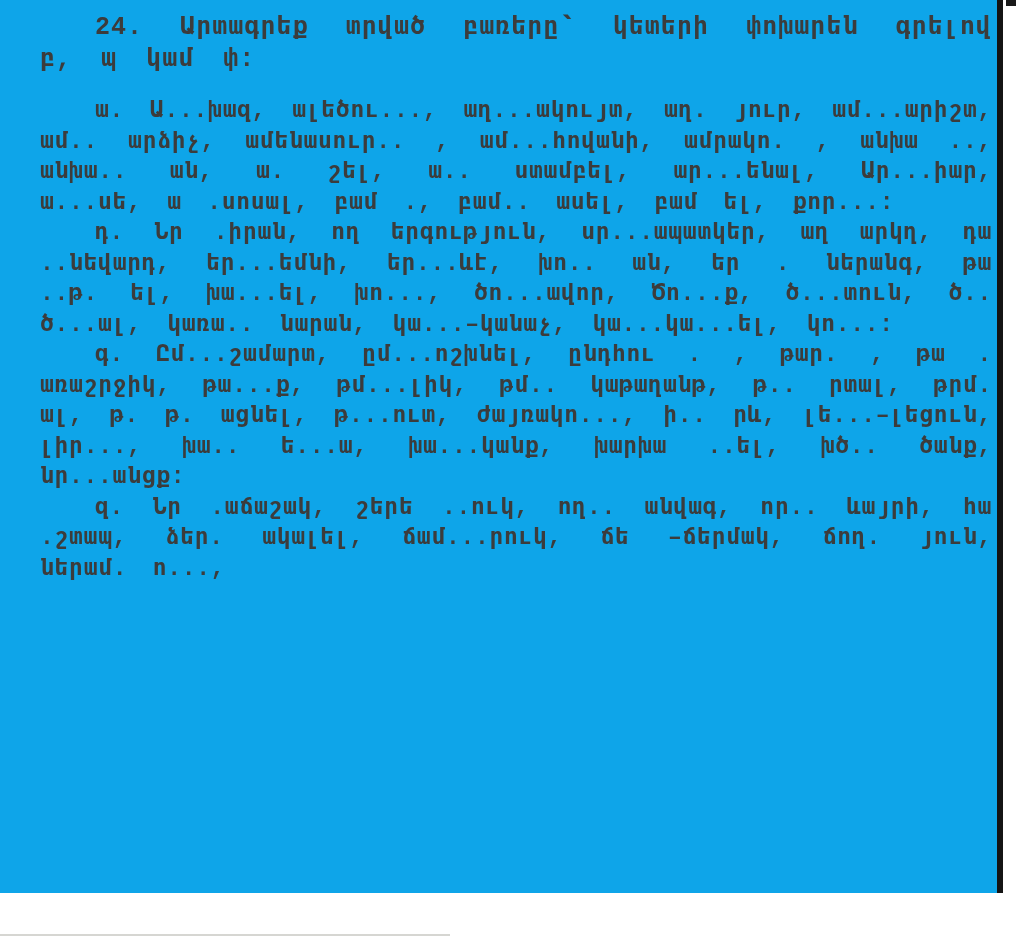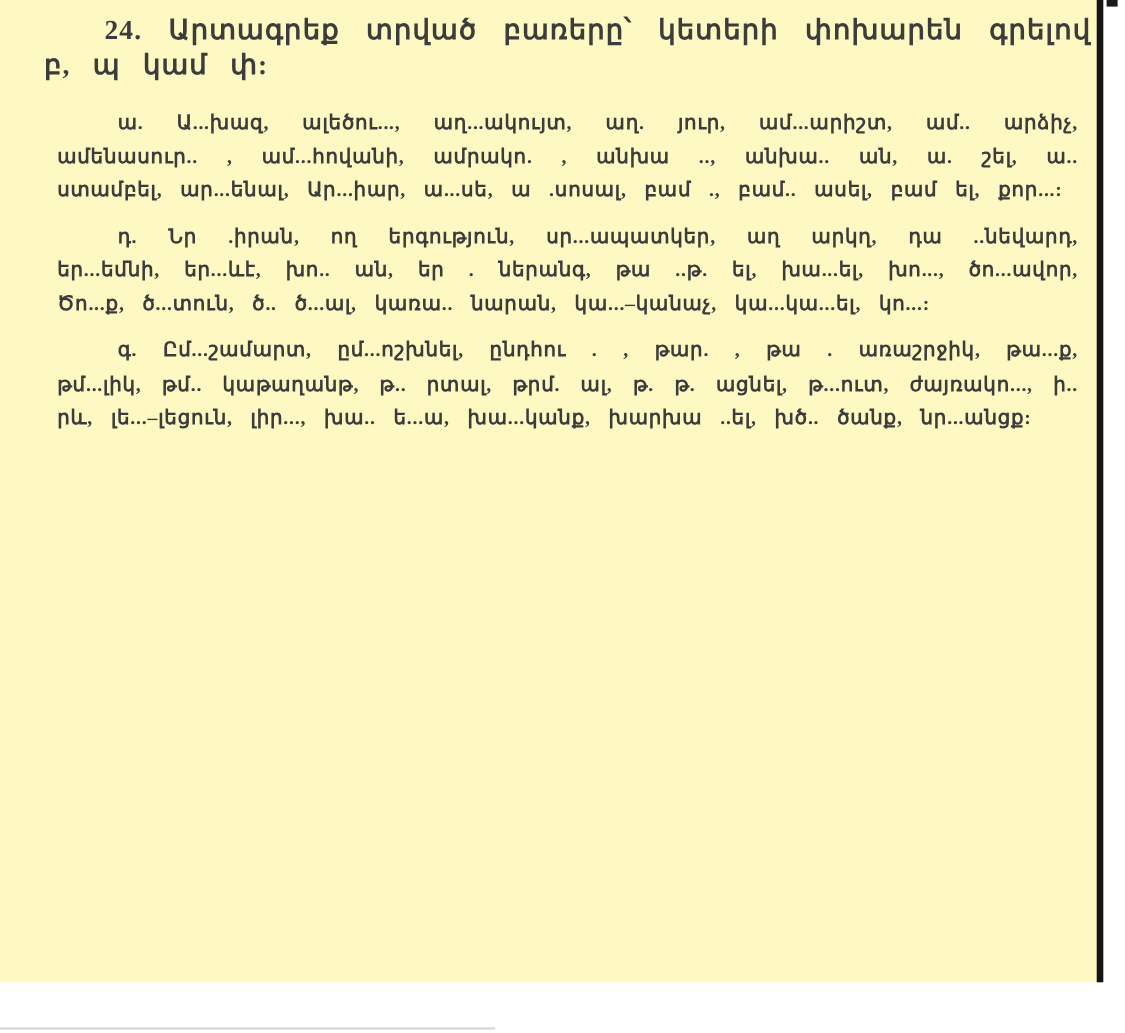--- a/index.html
+++ b/index.html
@@ -4,44 +4,44 @@
 <style>
   html, body {
     margin: 0;
     padding: 0;
     background: #ffffff;
   }
   .page {
     position: relative;
     width: 1023px;
     height: 939px;
-    background: #fef9c3;
+    background: #0ea5e9;
     overflow: hidden;
-    font-family: Liberation Serif, serif;
+    font-family: Liberation Mono, monospace;
   }
   .content {
     position: absolute;
     left: 40px;
     top: 12px;
     width: 952px;
     color: #3c3c3c;
   }
   .title {
     margin: 0 0 20px 0;
     font-size: 25px;
     font-weight: bold;
     line-height: 32px;
     letter-spacing: 1px;
     word-spacing: 13px;
     text-align: justify;
     text-indent: 55px;
   }
   .body-par {
-    margin: 12px;
-    font-size: 18px;
+    margin: 0;
+    font-size: 23px;
     font-weight: bold;
     line-height: 30.5px;
     letter-spacing: 0.7px;
     word-spacing: 11px;
     text-align: justify;
     text-indent: 55px;
   }
   .scan-edge-right {
     position: absolute;
     top: 0;
@@ -92,20 +92,21 @@
     <p class="title">24. Արտագրեք տրված բառերը՝ կետերի փոխարեն գրելով բ, պ կամ փ:</p>
 
     <p class="body-par">ա. Ա...խազ, ալեծու..., աղ...ակույտ, աղ. յուր, ամ...արիշտ, ամ.. արձիչ, ամենասուր.. , ամ...հովանի, ամրակո. , անխա .., անխա.. ան, ա. շել, ա.. ստամբել, ար...ենալ, Ար...իար, ա...սե, ա .սոսալ, բամ ., բամ.. ասել, բամ ել, քոր...:</p>
 
 
     <p class="body-par">դ. Նր .իրան, ող երգություն, սր...ապատկեր, աղ արկղ, դա ..նեվարդ, եր...եմնի, եր...ևէ, խո.. ան, եր . ներանգ, թա ..թ. ել, խա...ել, խո..., ծո...ավոր, Ծո...ք, ծ...տուն, ծ.. ծ...ալ, կառա.. նարան, կա...–կանաչ, կա...կա...ել, կո...:</p>
 
     <p class="body-par">գ. Ըմ...շամարտ, ըմ...ոշխնել, ընդհու . , թար. , թա . առաշրջիկ, թա...ք, թմ...լիկ, թմ.. կաթաղանթ, թ.. րտալ, թրմ. ալ, թ. թ. ացնել, թ...ուտ, ժայռակո..., ի.. րև, լե...–լեցուն, լիր..., խա.. ե...ա, խա...կանք, խարխա ..ել, խծ.. ծանք, նր...անցք:</p>
 
 
+    <p class="body-par">զ. Նր .աճաշակ, շերե ..ուկ, ող.. անվագ, որ.. ևայրի, հա .շտապ, ձեր. ակալել, ճամ...րուկ, ճե –ճերմակ, ճող. յուն, ներամ. ո...,</p>
   </div>
 
   <div class="scan-bottom-area"></div>
   <div class="scan-bottom-line"></div>
   <div class="scan-margin-right"></div>
   <div class="scan-edge-right"></div>
   <div class="scan-corner-mark"></div>
 </div>
 
 </body></html>

